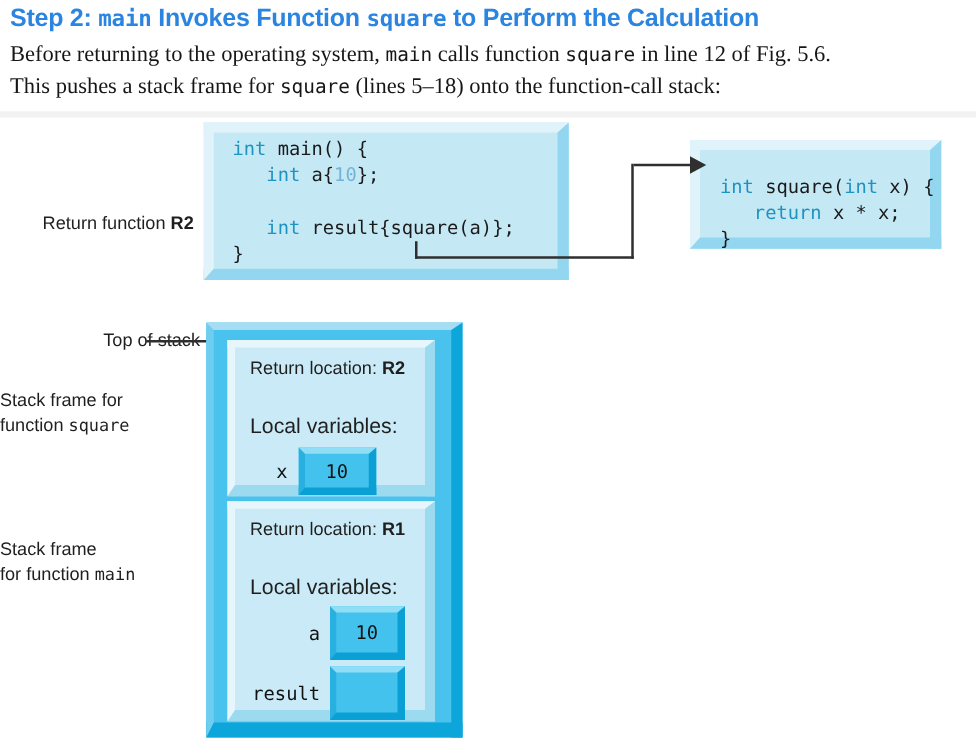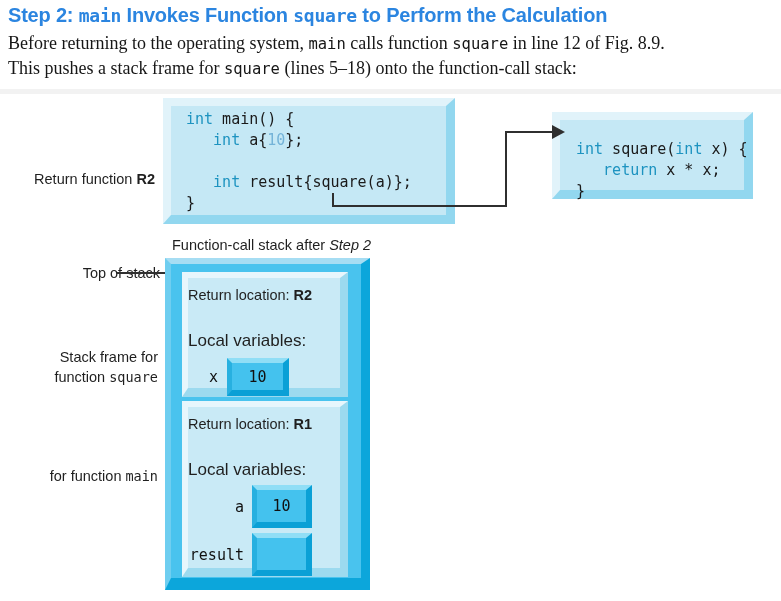--- a/index.html
+++ b/index.html
@@ -28,21 +28,21 @@
                height:21px; white-space:pre; color:#1a1a1a; }
   .t-kw { color:#1d93c0; } .t-pl { color:#1a1a1a; } .t-lit { color:#74b3d8; }
 
   
   .lbl { font-size:14.5px; color:#1f1f1f; white-space:nowrap; }
   .t-lb { font-weight:bold; } .t-li { font-style:italic; }
   .t-lm, .t-mono { font-family:"DejaVu Sans Mono", monospace; font-size:13.5px; }
   .return-loc { left:0; top:171px; width:155px; text-align:right; }
   .caption { left:172px; top:237px; }
   .top-stack { left:0; top:265px; width:112px; text-align:right;padding-left:48px; }
-  .side { left:0; width:158px; text-align:right; line-height:20px;margin-top:36px; }
+  .side { left:0; width:158px; line-height:20px; }
   .side-sq { top:311px; } .side-mn { top:430px; }
 
   
   .seg { background:#2f2f2f; }
   .a1v1 { left:332px; top:193px; width:2px; height:14px; }
   .a1h1 { left:332px; top:205px; width:175px; height:2px; }
   .a1v2 { left:505px; top:131px; width:2px; height:76px; }
   .a1h2 { left:507px; top:131px; width:46px; height:2px; }
   .head { width:0; height:0; border-top:7px solid transparent; border-bottom:7px solid transparent;
           border-left:13px solid #2f2f2f; }
@@ -51,21 +51,21 @@
   .a2head { left:169px; top:266px; }
 
   
   .stack-outer { left:165px; top:258px; width:205px; height:332px; background:#49c3ee;
                  border-top:6px solid #a6ddf3; border-left:6px solid #6fcef0;
                  border-right:9px solid #0ca6db; border-bottom:12px solid #0ca6db;
                  box-sizing:border-box; }
   .frame { position:absolute; left:11px; width:166px; background:#c9eaf6;
            border-top:6px solid #e7f6fc; border-left:6px solid #e7f6fc;
            border-right:8px solid #9cdaef; border-bottom:9px solid #9cdaef;
-           box-sizing:border-box; padding-left:0; }
+           box-sizing:border-box; padding-left:12px; }
   .frame-1 { top:8px;  height:125px; }
   .frame-2 { top:137px; height:176px; }
   .ret { margin-top:9px; font-size:14.5px; }
   .frame-2 .ret { }
   .locals { margin-top:28px; font-size:17px; }
   .var-row { display:flex; align-items:center; margin-top:5px; }
   .frame-1 .var-row { margin-top:7px; }
   .varname { font-family:"DejaVu Sans Mono", monospace; font-size:15px; color:#111;
              text-align:right; }
   .frame-1 .varname { width:30px; margin-right:9px; }
@@ -81,21 +81,21 @@
   
   .watermark { right:6px; top:574px; font-size:13px; white-space:nowrap; }
   .t-wm1 { color:#cccccc; } .t-wm2 { color:#b9b9b9; }
 </style>
 </head>
 <body>
 
 <div class="page">
 
   <div class="abs title"><span class="t-t">Step 2: </span><span class="t-tm">main</span><span class="t-t"> Invokes Function </span><span class="t-tm">square</span><span class="t-t"> to Perform the Calculation</span></div>
-  <div class="abs para p1"><span class="t-s">Before returning to the operating system, </span><span class="t-m">main</span><span class="t-s"> calls function </span><span class="t-m">square</span><span class="t-s"> in line 12 of Fig. 8.9.</span></div>
+  <div class="abs para p1"><span class="t-s">Before returning to the operating system, </span><span class="t-m">main</span><span class="t-s"> calls function </span><span class="t-m">square</span><span class="t-s"> in line 12 of Fig. 5.6.</span></div>
   <div class="abs para p2"><span class="t-s">This pushes a stack frame for </span><span class="t-m">square</span><span class="t-s"> (lines 5–18) onto the function-call stack:</span></div>
   <div class="abs rule"></div>
 
   <div class="abs codebox code-main">
     <div class="code-line"><span class="t-kw">int</span><span class="t-pl"> main() {</span></div>
     <div class="code-line"><span class="t-pl">   </span><span class="t-kw">int</span><span class="t-pl"> a{</span><span class="t-lit">10</span><span class="t-pl">};</span></div>
     <div class="code-line"></div>
     <div class="code-line"><span class="t-pl">   </span><span class="t-kw">int</span><span class="t-pl"> result{square(a)};</span></div>
     <div class="code-line"><span class="t-pl">}</span></div>
   </div>
@@ -107,21 +107,20 @@
   </div>
 
   <div class="abs lbl return-loc"><span class="t-l">Return function </span><span class="t-lb">R2</span></div>
 
   <div class="abs seg a1v1"></div>
   <div class="abs seg a1h1"></div>
   <div class="abs seg a1v2"></div>
   <div class="abs seg a1h2"></div>
   <div class="abs head a1head"></div>
 
-  <div class="abs lbl caption"><span class="t-l">Function-call stack after </span><span class="t-li">Step 2</span></div>
 
   <div class="abs lbl top-stack">Top of stack</div>
   <div class="abs seg a2line"></div>
   <div class="abs head a2head"></div>
 
   <div class="abs stack-outer">
 
     <div class="frame frame-1">
       <div class="lbl ret"><span class="t-l">Return location: </span><span class="t-lb">R2</span></div>
       <div class="lbl locals">Local variables:</div>
@@ -144,17 +143,18 @@
       </div>
     </div>
 
   </div>
 
   <div class="abs lbl side side-sq">
     <div><span class="t-l">Stack frame for</span></div>
     <div><span class="t-l">function </span><span class="t-lm">square</span></div>
   </div>
   <div class="abs lbl side side-mn">
+    <div><span class="t-l">Stack frame</span></div>
     <div><span class="t-l">for function </span><span class="t-lm">main</span></div>
   </div>
 
 
 </div>
 
 </body></html>

